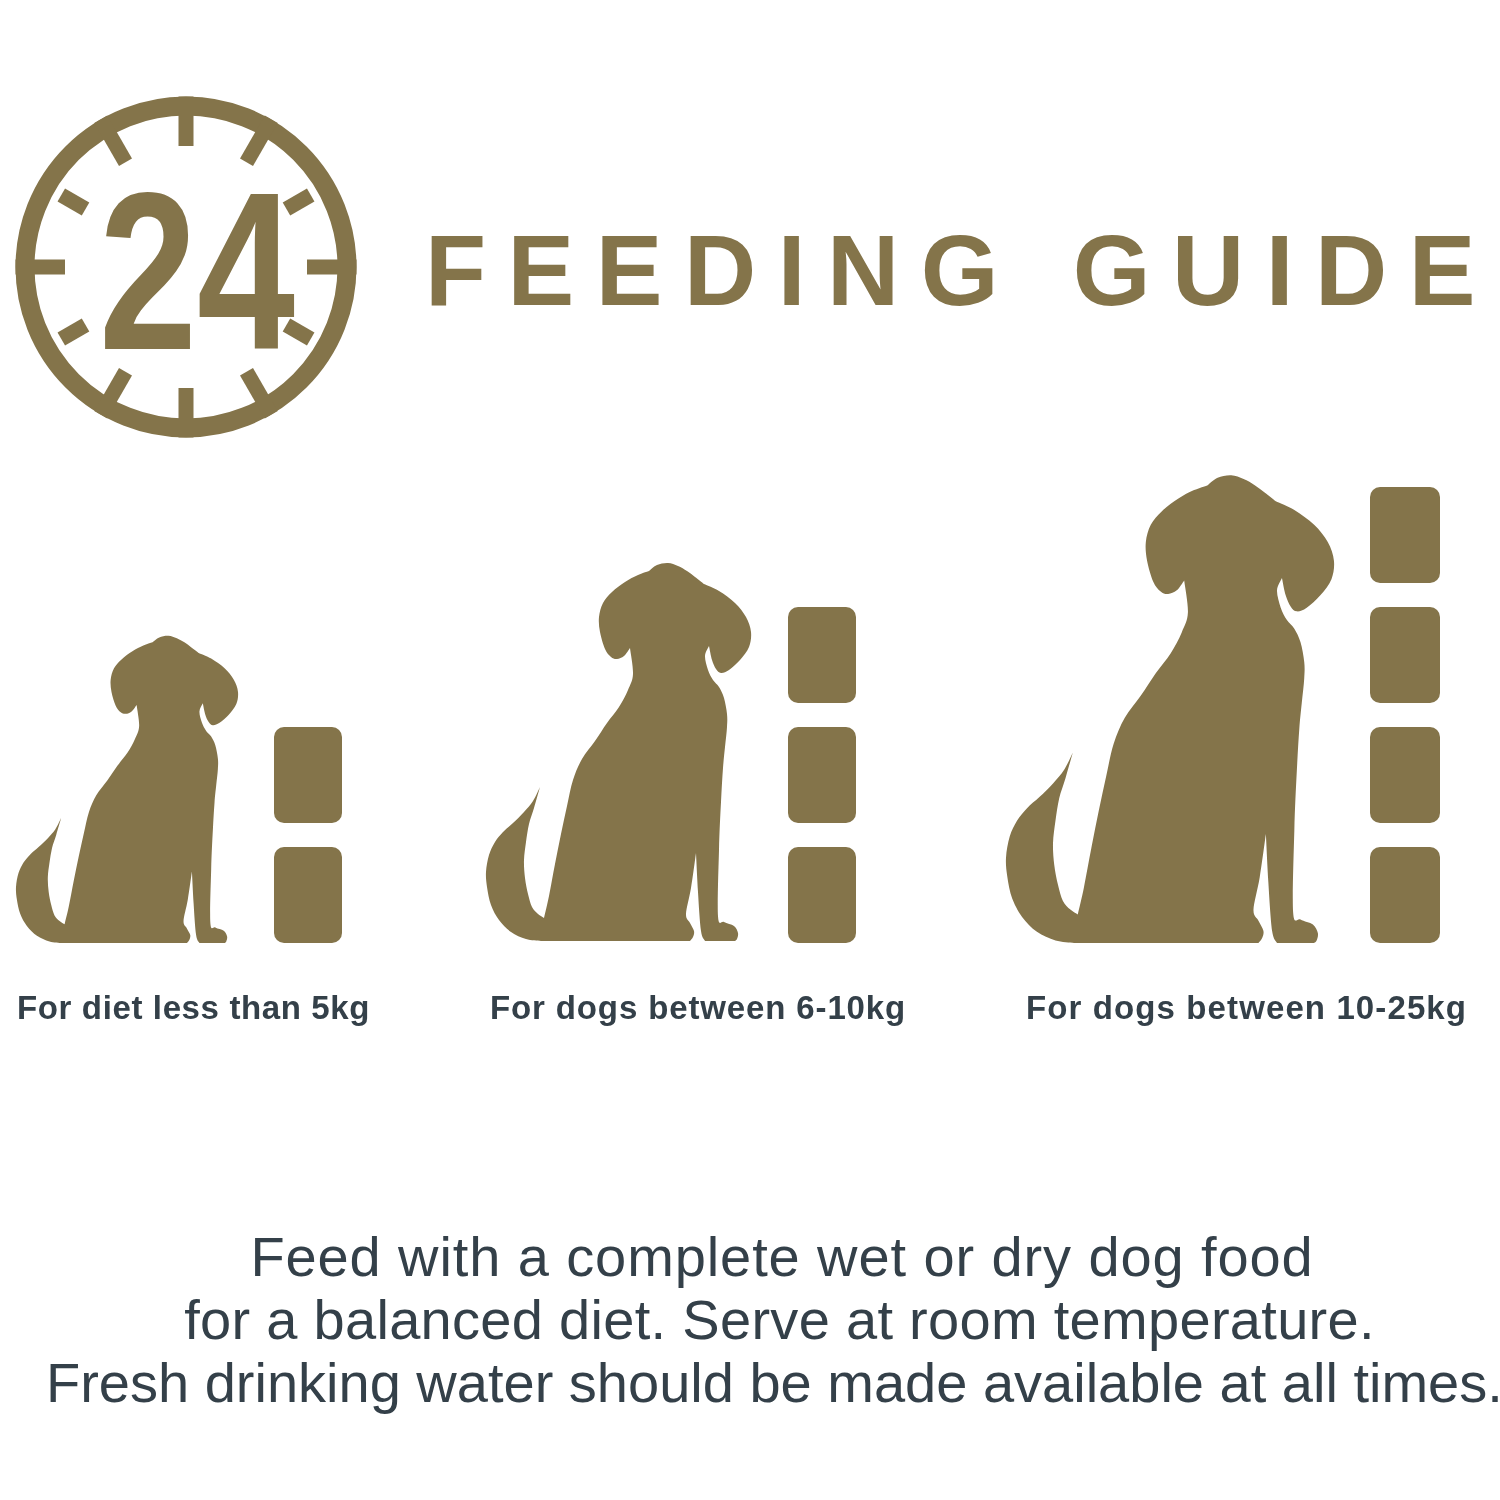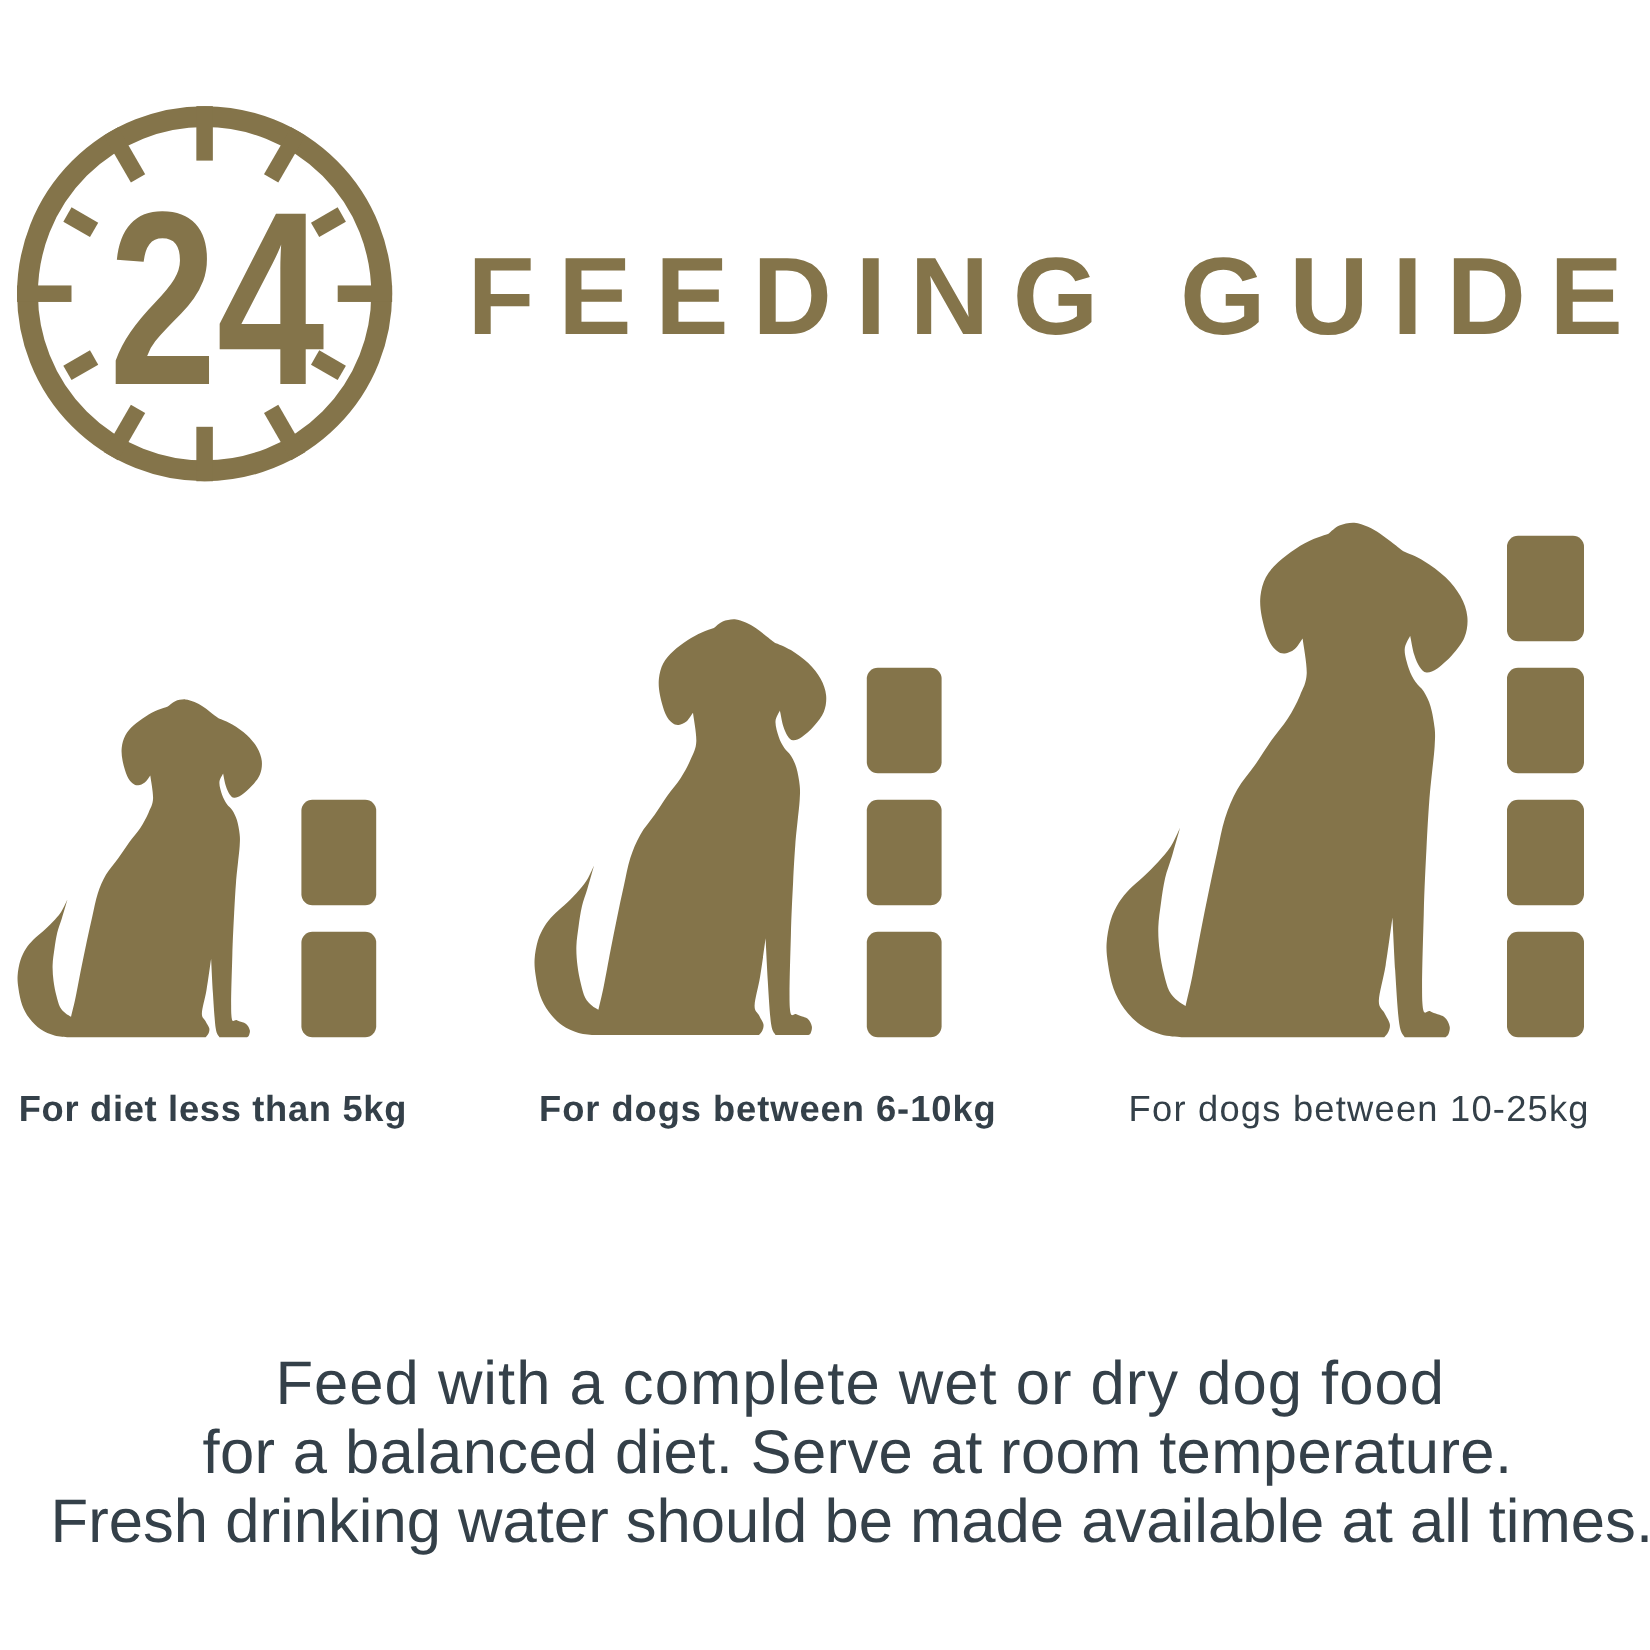--- a/index.html
+++ b/index.html
@@ -52,19 +52,19 @@
 
     <rect x="1370" y="67" width="70" height="96" rx="10"></rect>
     <rect x="1370" y="187" width="70" height="96" rx="10"></rect>
     <rect x="1370" y="307" width="70" height="96" rx="10"></rect>
     <rect x="1370" y="427" width="70" height="96" rx="10"></rect>
   </g>
 </svg>
 
 <div class="abs slate lbl" id="lb1" style="left:17px;top:991px;font-size:33px;font-weight:bold;letter-spacing:0.63px;white-space:nowrap;line-height:1;">For diet less than 5kg</div>
 <div class="abs slate lbl" id="lb2" style="left:490px;top:991px;font-size:33px;font-weight:bold;letter-spacing:0.87px;white-space:nowrap;line-height:1;">For dogs between 6-10kg</div>
-<div class="abs slate lbl" id="lb3" style="left:1026px;top:991px;font-size:33px;font-weight:normal;letter-spacing:1.11px;white-space:nowrap;line-height:1;">For dogs between 10-25kg</div>
+<div class="abs slate lbl" id="lb3" style="left:1026px;top:991px;font-size:33px;font-weight:bold;letter-spacing:1.11px;white-space:nowrap;line-height:1;">For dogs between 10-25kg</div>
 
 <div class="abs slate" id="para" style="left:48px;top:1225px;width:1452px;text-align:center;font-size:56px;line-height:63px;white-space:nowrap;">
 <span style="letter-spacing:0.9px;margin-left:16px;">Feed with a complete wet or dry dog food</span><br>
 <span style="letter-spacing:0.3px;margin-left:11px;text-align:right;">for a balanced diet. Serve at room temperature.</span><br>
 <span style="letter-spacing:0px;margin-left:-2px;">Fresh drinking water should be made available at all times.</span>
 </div>
 
 </body></html>

